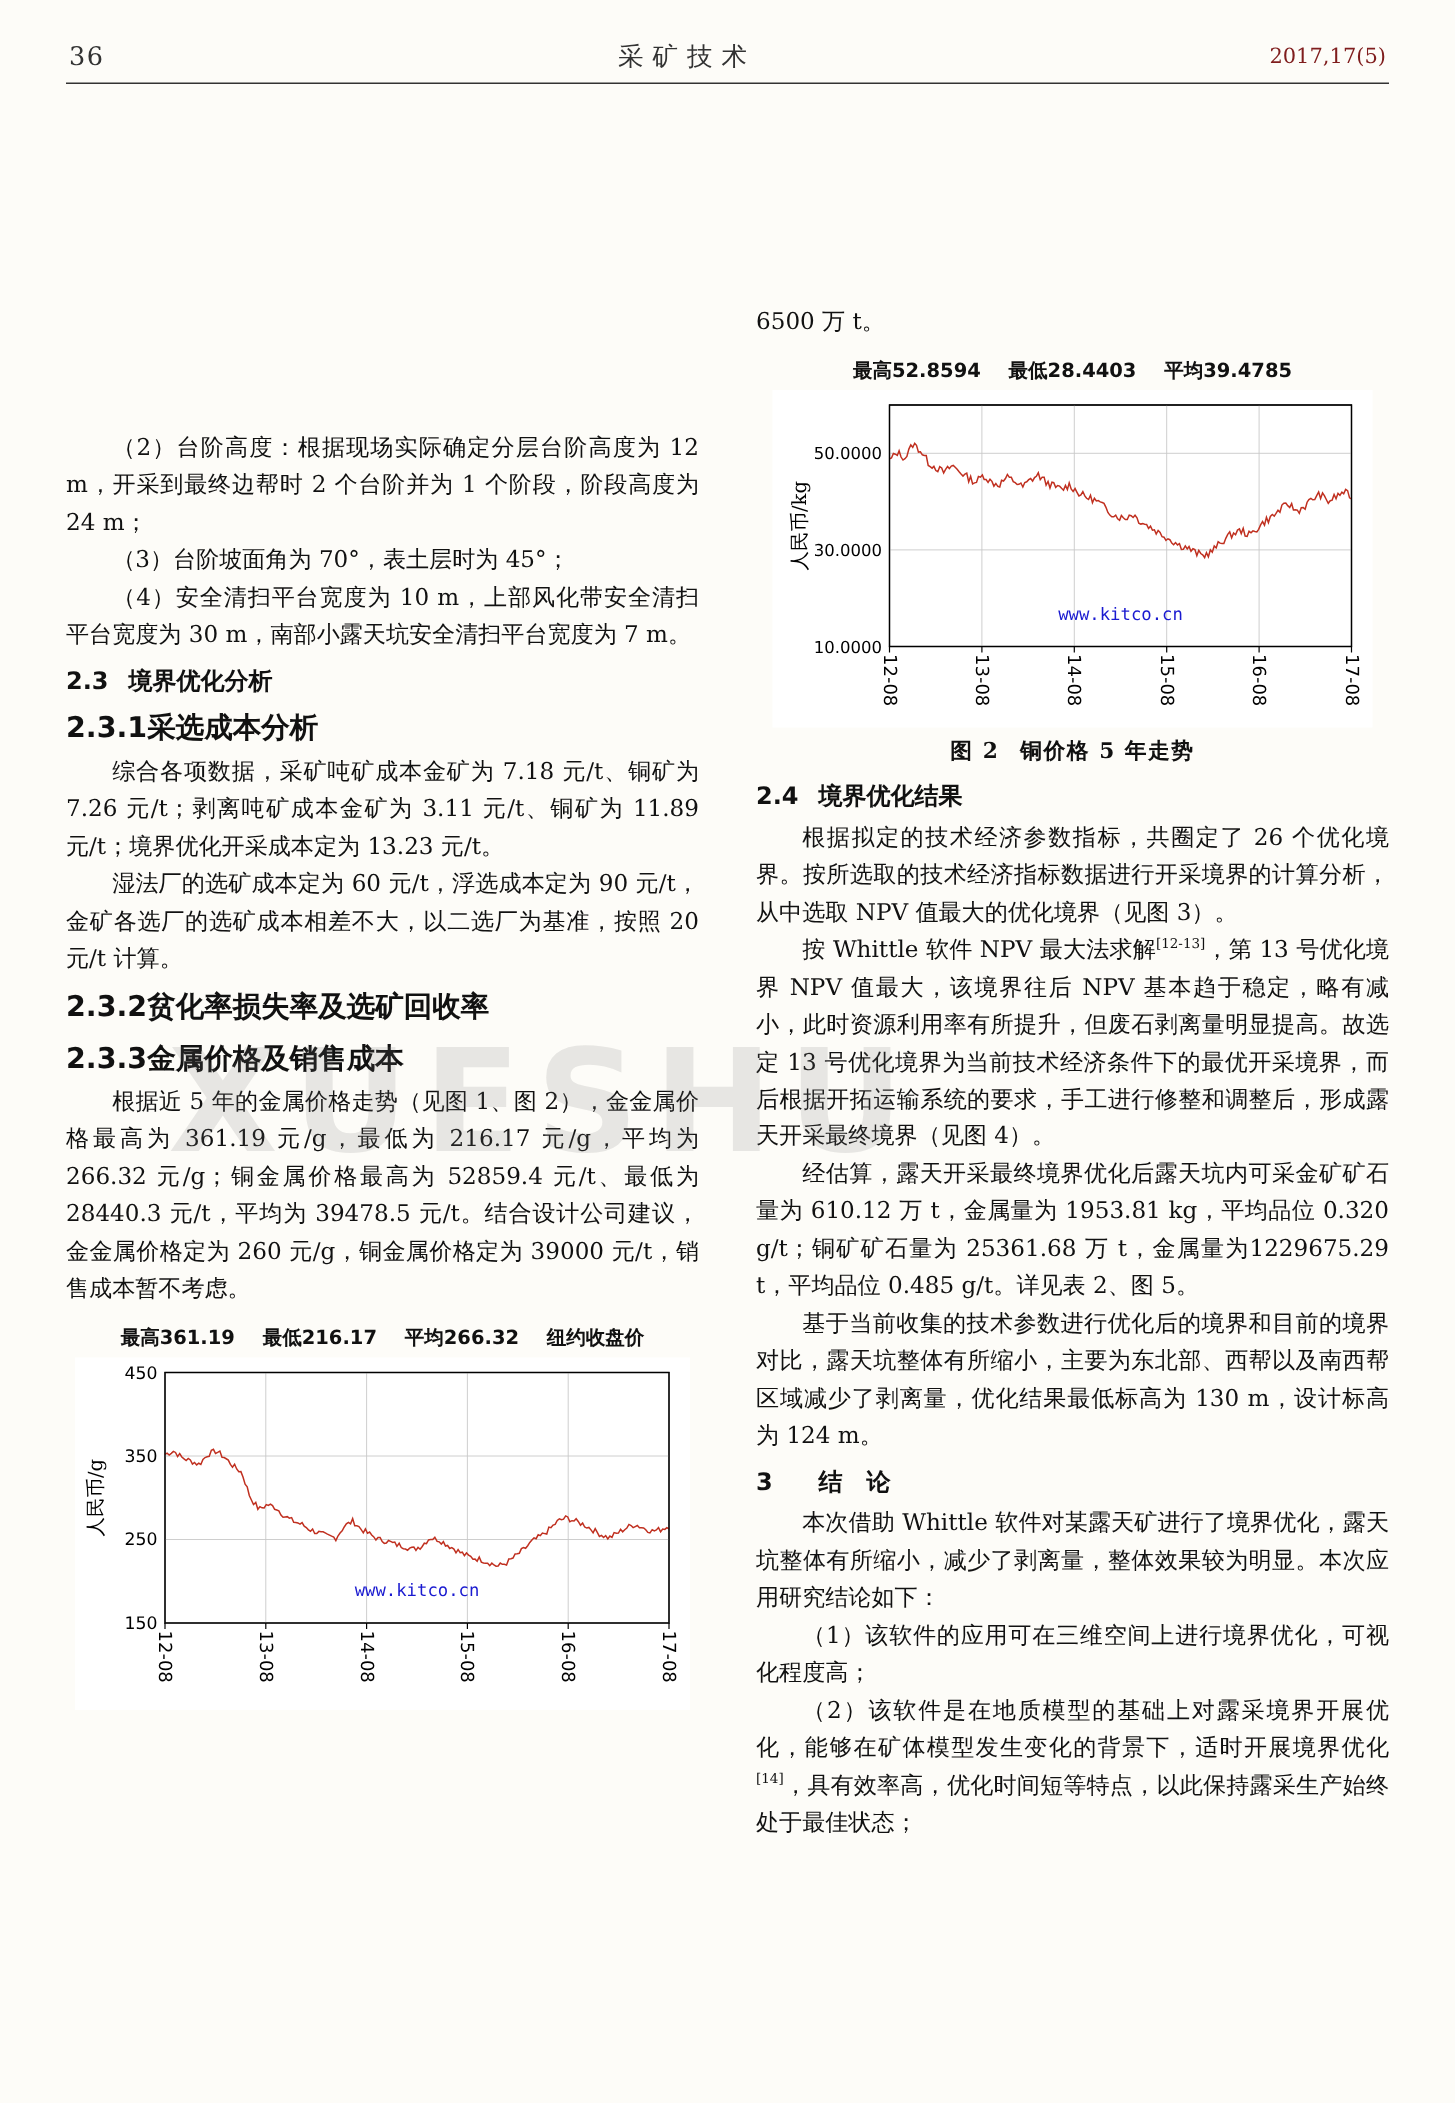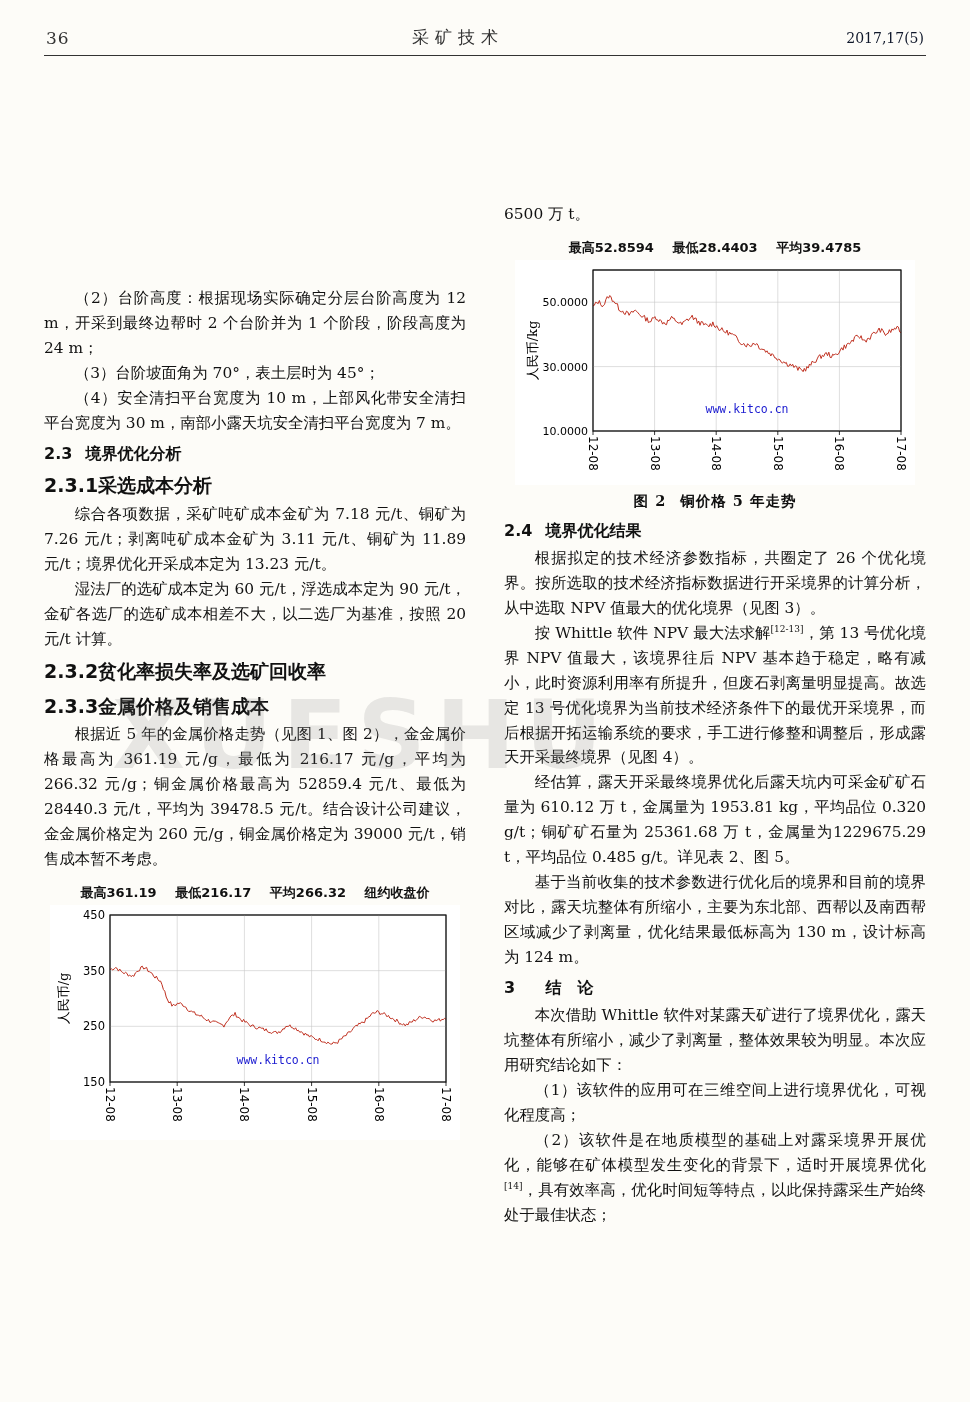--- a/index.html
+++ b/index.html
@@ -18,21 +18,21 @@
   }
   
   .hdr{
     display:flex;align-items:center;justify-content:space-between;
     font-size:15px;color:#333;
     padding:0 2px 6px 2px;
     border-bottom:1.6px solid #333;
   }
   .hdr .pageno{font-size:17px;letter-spacing:1px;}
   .hdr .jtitle{font-size:17px;letter-spacing:6px;font-weight:normal;}
-  .hdr .issue{font-size:14px;color:#0f172a;}
+  .hdr .issue{font-size:14px;color:#7f1d1d;}
   
   .cols{
     display:flex;
     margin-top:14px;
     height:1290px;
     align-items:center;
   }
   .col{
     width:424px;
     font-size:15.4px;

